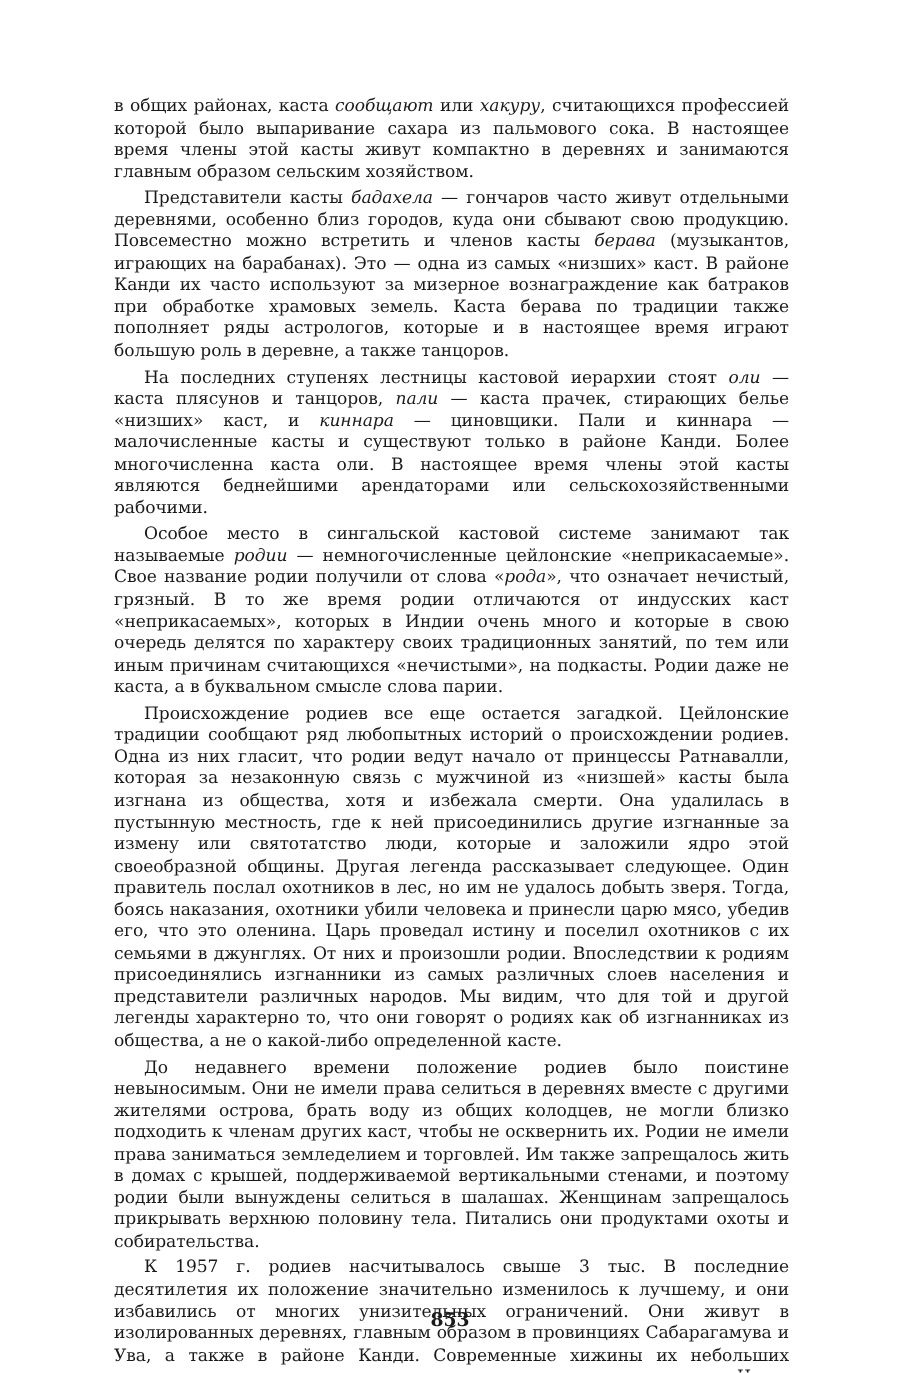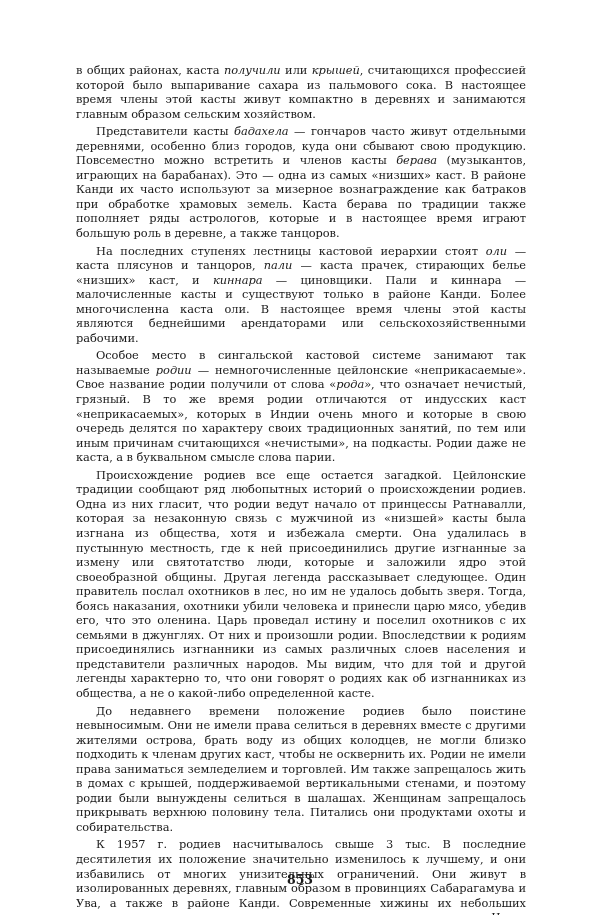--- a/index.html
+++ b/index.html
@@ -29,21 +29,21 @@
     font-weight: bold;
     font-size: 12.5px;
     color: #1a1a1a;
     margin-top: 38px;
   }
 </style>
 </head>
 <body>
 
 <div class="page">
-  <p class="para cont"><span>в общих районах, каста </span><span class="it">получили</span><span> или </span><span class="it">крышей</span><span>, считающихся профессией которой было выпаривание сахара из пальмового сока. В настоящее время члены этой касты живут компактно в деревнях и занимаются главным образом сельским хозяйством.</span></p>
+  <p class="para cont"><span>в общих районах, каста </span><span class="it">сообщают</span><span> или </span><span class="it">хакуру</span><span>, считающихся профессией которой было выпаривание сахара из пальмового сока. В настоящее время члены этой касты живут компактно в деревнях и занимаются главным образом сельским хозяйством.</span></p>
   <p class="para indent"><span>Представители касты </span><span class="it">бадахела</span><span> — гончаров часто живут отдельными деревнями, особенно близ городов, куда они сбывают свою продукцию. Повсеместно можно встретить и членов касты </span><span class="it">берава</span><span> (музыкантов, играющих на барабанах). Это — одна из самых «низших» каст. В районе Канди их часто используют за мизерное вознаграждение как батраков при обработке храмовых земель. Каста берава по традиции также пополняет ряды астрологов, которые и в настоящее время играют большую роль в деревне, а также танцоров.</span></p>
   <p class="para indent"><span>На последних ступенях лестницы кастовой иерархии стоят </span><span class="it">оли</span><span> — каста плясунов и танцоров, </span><span class="it">пали</span><span> — каста прачек, стирающих белье «низших» каст, и </span><span class="it">киннара</span><span> — циновщики. Пали и киннара — малочисленные касты и существуют только в районе Канди. Более многочисленна каста оли. В настоящее время члены этой касты являются беднейшими арендаторами или сельскохозяйственными рабочими.</span></p>
   <p class="para indent"><span>Особое место в сингальской кастовой системе занимают так называемые </span><span class="it">родии</span><span> — немногочисленные цейлонские «неприкасаемые». Свое название родии получили от слова «</span><span class="it">рода</span><span>», что означает нечистый, грязный. В то же время родии отличаются от индусских каст «неприкасаемых», которых в Индии очень много и которые в свою очередь делятся по характеру своих традиционных занятий, по тем или иным причинам считающихся «нечистыми», на подкасты. Родии даже не каста, а в буквальном смысле слова парии.</span></p>
   <p class="para indent"><span>Происхождение родиев все еще остается загадкой. Цейлонские традиции сообщают ряд любопытных историй о происхождении родиев. Одна из них гласит, что родии ведут начало от принцессы Ратнавалли, которая за незаконную связь с мужчиной из «низшей» касты была изгнана из общества, хотя и избежала смерти. Она удалилась в пустынную местность, где к ней присоединились другие изгнанные за измену или святотатство люди, которые и заложили ядро этой своеобразной общины. Другая легенда рассказывает следующее. Один правитель послал охотников в лес, но им не удалось добыть зверя. Тогда, боясь наказания, охотники убили человека и принесли царю мясо, убедив его, что это оленина. Царь проведал истину и поселил охотников с их семьями в джунглях. От них и произошли родии. Впоследствии к родиям присоединялись изгнанники из самых различных слоев населения и представители различных народов. Мы видим, что для той и другой легенды характерно то, что они говорят о родиях как об изгнанниках из общества, а не о какой-либо определенной касте.</span></p>
   <p class="para indent"><span>До недавнего времени положение родиев было поистине невыносимым. Они не имели права селиться в деревнях вместе с другими жителями острова, брать воду из общих колодцев, не могли близко подходить к членам других каст, чтобы не осквернить их. Родии не имели права заниматься земледелием и торговлей. Им также запрещалось жить в домах с крышей, поддерживаемой вертикальными стенами, и поэтому родии были вынуждены селиться в шалашах. Женщинам запрещалось прикрывать верхнюю половину тела. Питались они продуктами охоты и собирательства.</span></p>
   <p class="para indent"><span>К 1957 г. родиев насчитывалось свыше 3 тыс. В последние десятилетия их положение значительно изменилось к лучшему, и они избавились от многих унизительных ограничений. Они живут в изолированных деревнях, главным образом в провинциях Сабарагамува и Ува, а также в районе Канди. Современные хижины их небольших деревень мало чем отличаются от домов остальных сингалов. Часть родиев занимается земледелием,</span></p>
 </div>
 
 <div class="page-number">853</div>
 

